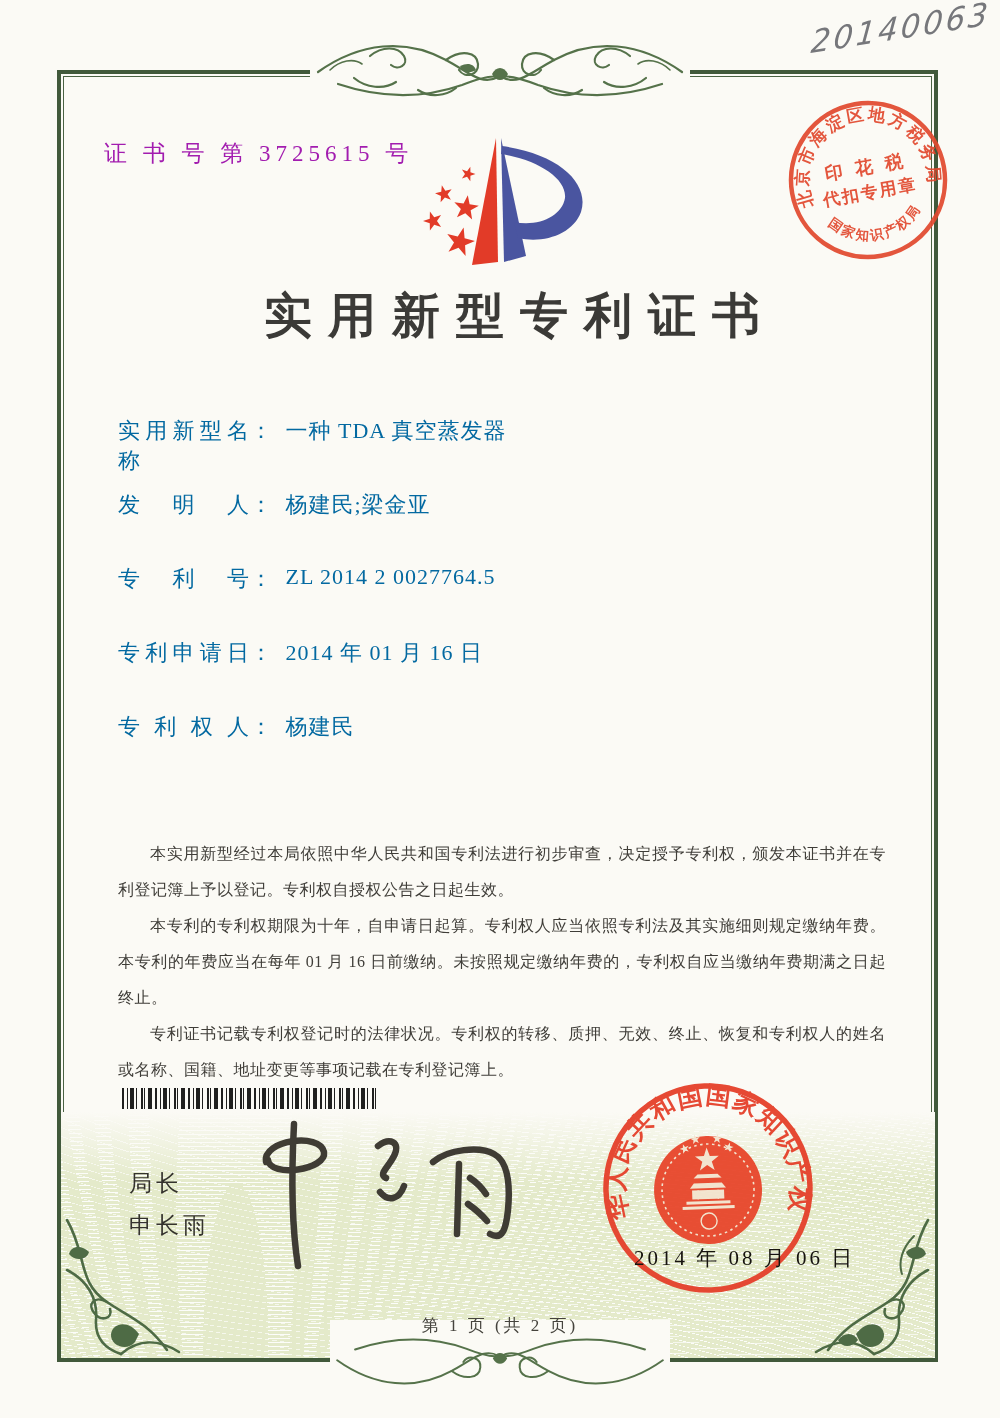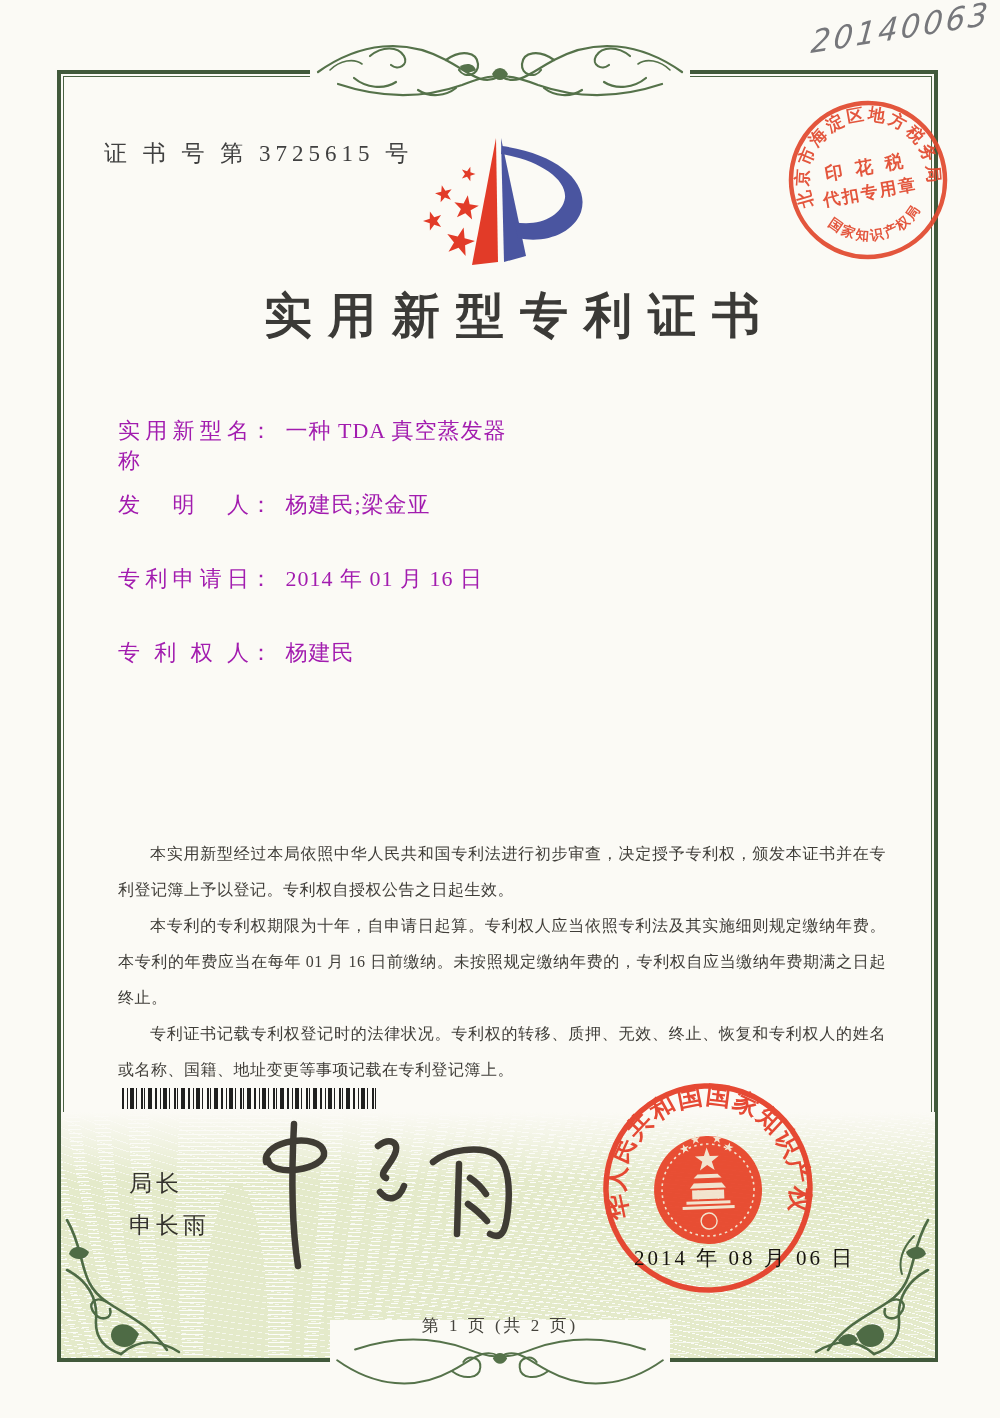--- a/index.html
+++ b/index.html
@@ -21,32 +21,32 @@
   
   .ornament-top{position:absolute;left:310px;top:26px;width:380px;height:88px;
     background:#fbfaf5;z-index:3;}
   .ornament-bottom{position:absolute;left:330px;top:1320px;width:340px;height:84px;
     background:#fbfaf5;z-index:3;transform:scaleY(-1);}
   .corner{position:absolute;width:150px;height:148px;z-index:4;}
   .corner.left{left:59px;top:1212px;transform:scaleX(-1);}
   .corner.right{left:786px;top:1212px;}
 
   
-  .cert-no{position:absolute;left:104px;top:138px;font-size:23px;color:#404040;
+  .cert-no{position:absolute;left:104px;top:138px;font-size:23px;color:#a21caf;
     letter-spacing:5px;}
   .logo{position:absolute;left:398px;top:132px;width:212px;height:140px;}
   .tax-stamp{position:absolute;left:782px;top:94px;width:172px;height:172px;
     transform:rotate(-10deg);opacity:.93;z-index:5;}
   .title{position:absolute;left:0;top:284px;width:100%;text-align:center;
     font-size:48px;font-weight:bold;color:#3b3a37;letter-spacing:16px;
     text-indent:16px;margin-left:12px;}
 
   
   .fields{position:absolute;left:118px;top:416px;width:740px;}
-  .field{height:74px;font-size:22px;color:#a21caf;letter-spacing:1px;}
+  .field{height:74px;font-size:22px;color:#0369a1;letter-spacing:1px;}
   .flabel{display:inline-block;width:132px;text-align:justify;
     text-align-last:justify;vertical-align:top;}
   .fcolon{display:inline-block;vertical-align:top;}
   .fvalue{display:inline-block;vertical-align:top;margin-left:6px;}
 
   
   .bodytext{position:absolute;left:118px;top:836px;width:768px;
     font-size:16px;line-height:36px;color:#3f3d38;text-align:justify;
     letter-spacing:.5px;}
   .bodytext p{margin:0;text-indent:2em;}
@@ -218,20 +218,24 @@
   <div class="title">实用新型专利证书</div>
 
   <div class="fields">
     <div class="field">
       <span class="flabel">实用新型名称</span><span class="fcolon">：</span>
       <span class="fvalue">一种 TDA 真空蒸发器</span>
     </div>
     <div class="field">
       <span class="flabel">发　明　人</span><span class="fcolon">：</span>
       <span class="fvalue">杨建民;梁金亚</span>
+    </div>
+    <div class="field">
+      <span class="flabel">专　利　号</span><span class="fcolon">：</span>
+      <span class="fvalue">ZL 2014 2 0027764.5</span>
     </div>
     <div class="field">
       <span class="flabel">专利申请日</span><span class="fcolon">：</span>
       <span class="fvalue">2014 年 01 月 16 日</span>
     </div>
     <div class="field">
       <span class="flabel">专 利 权 人</span><span class="fcolon">：</span>
       <span class="fvalue">杨建民</span>
     </div>
   </div>

